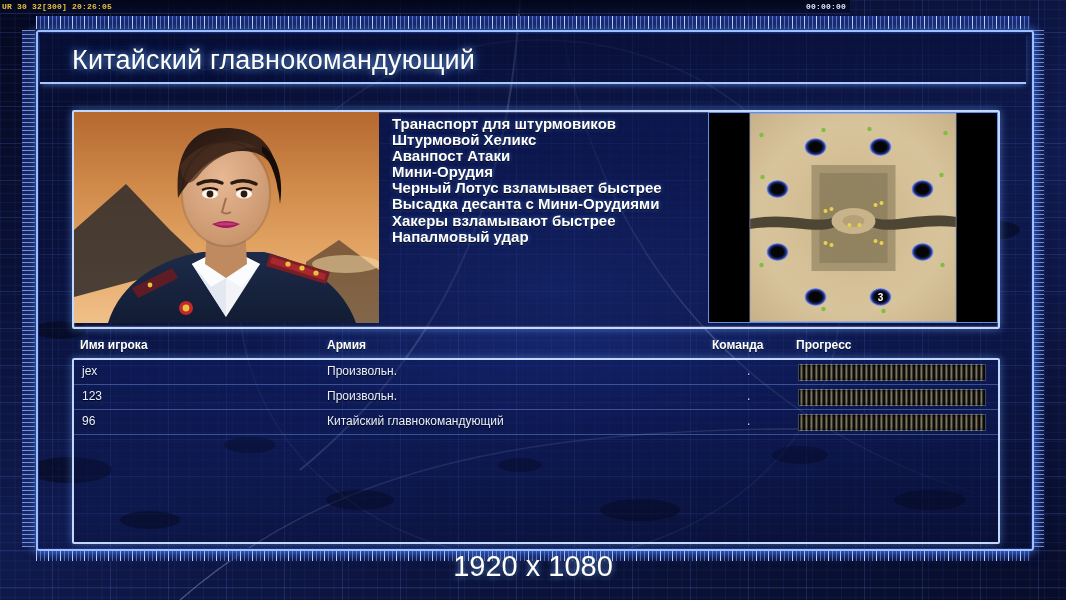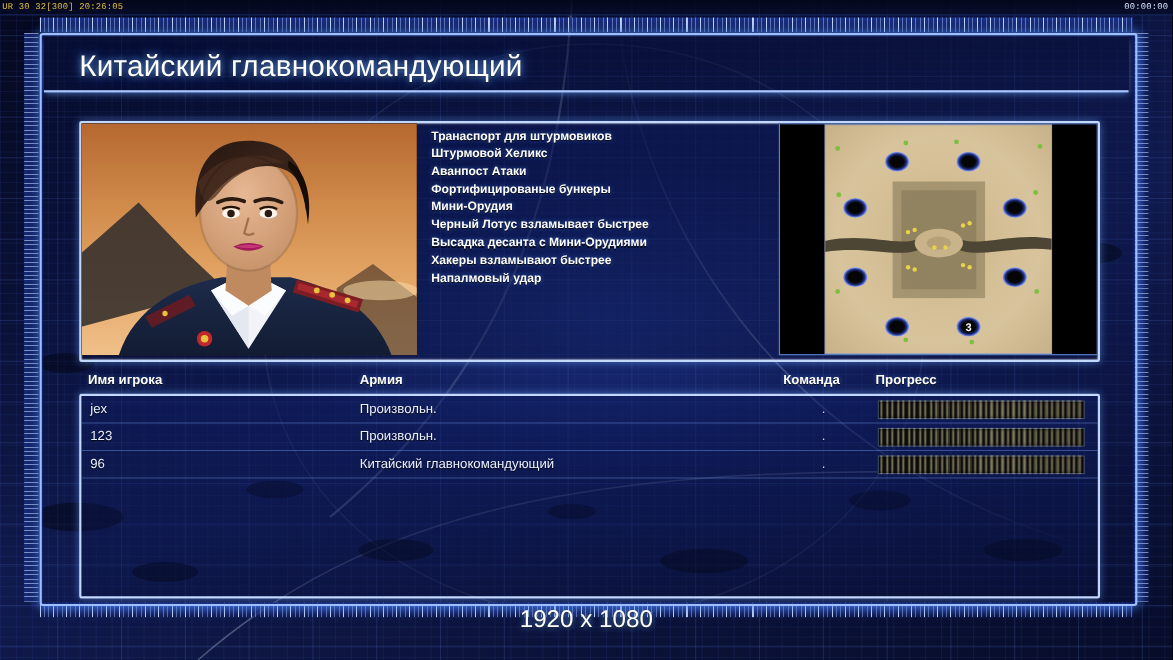--- a/index.html
+++ b/index.html
@@ -27,23 +27,23 @@
     position:absolute;inset:0;
     background-image:
       linear-gradient(to right, rgba(70,110,215,.10) 1px, transparent 1px),
       linear-gradient(to bottom, rgba(70,110,215,.10) 1px, transparent 1px);
     background-size:14.5px 9.2px;
   }
   #swoosh{position:absolute;inset:0;opacity:.55;}
   #blobs{position:absolute;inset:0;opacity:.9;}
 
   
-  #topbar{position:absolute;left:0;top:0;width:1066px;height:13px;
+  #topbar{position:absolute;left:0;top:0;width:850px;height:13px;
     background:linear-gradient(to bottom,rgba(3,6,24,.92),rgba(6,11,40,.75));
-    border-bottom:1px solid rgba(60,95,195,.35);}
+    border-bottom:1px solid rgba(60,95,195,.35);font-weight:bold;}
   .tb-txt{position:absolute;top:1px;font-size:8px;line-height:11px;
     font-family:"Liberation Mono","DejaVu Sans Mono",monospace;letter-spacing:.2px;white-space:nowrap;}
   #tb-left{left:2px;color:#e8c23c;}
   #tb-right{right:4px;color:#dfe8ff;}
 
   
   .ruler-h{
     position:absolute;height:13px;
     background:
       repeating-linear-gradient(to right, rgba(200,220,255,.62) 0 1px, transparent 1px 4px),
@@ -92,21 +92,21 @@
     background:linear-gradient(to bottom, rgba(12,24,84,.55), rgba(8,16,60,.35));
     overflow:hidden;
   }
   #portrait{position:absolute;left:0;top:0;width:305px;height:211px;overflow:hidden;background:#2a1608;}
   #portrait svg{display:block;}
 
   #features{
     position:absolute;left:318px;top:4px;width:300px;height:200px;
   }
   .feat{
-    font-size:11px;line-height:16.1px;color:#fff;font-weight:bold;white-space:nowrap;
+    font-size:15px;line-height:16.1px;color:#fff;font-weight:bold;white-space:nowrap;
     text-shadow:0 1px 1px rgba(0,0,0,.9),0 0 5px rgba(90,150,255,.55);
   }
 
   #minimapwrap{
     position:absolute;right:0;top:0;width:290px;height:211px;
     background:#000;border:1px solid #5f8fe8;box-sizing:border-box;
   }
   #minimap{position:absolute;left:50%;top:0;transform:translateX(-50%);width:207px;height:209px;}
 
   
@@ -135,21 +135,21 @@
     position:absolute;left:724px;top:4px;width:186px;height:15px;
     border:1px solid rgba(150,185,255,.35);
     background:
       repeating-linear-gradient(to right,
         #0a0a0a 0 1px, #4a4636 1px 2px, #7d7660 2px 3px, #3b372a 3px 4px, #0d0d0c 4px 5px);
     box-shadow:0 0 3px rgba(0,0,0,.8) inset;
   }
 
   #resolution{
     position:absolute;left:0;top:550px;width:1066px;text-align:center;
-    font-size:22px;color:#fff;
+    font-size:29px;color:#fff;
     text-shadow:0 0 6px rgba(110,170,255,.8),0 1px 2px rgba(0,0,0,.95);
   }
 </style>
 </head>
 <body>
 
 <div id="bg"></div>
 <div id="grid"></div>
 <div id="grid2"></div>
 
@@ -273,21 +273,20 @@
       <path d="M140 112 Q 152 109 164 112 Q 152 115 140 112 Z" fill="#c33a76"></path>
 
       <ellipse cx="152" cy="82" rx="44" ry="52" fill="none" stroke="rgba(0,0,0,.12)" stroke-width="2"></ellipse>
     </svg>
   </div>
 
   <div id="features">
     <div class="feat">Транаспорт для штурмовиков</div>
     <div class="feat">Штурмовой Хеликс</div>
     <div class="feat">Аванпост Атаки</div>
-    <div class="feat">Фортифицированые бункеры</div>
     <div class="feat">Мини-Орудия</div>
     <div class="feat">Черный Лотус взламывает быстрее</div>
     <div class="feat">Высадка десанта с Мини-Орудиями</div>
     <div class="feat">Хакеры взламывают быстрее</div>
     <div class="feat">Напалмовый удар</div>
   </div>
 
   <div id="minimapwrap">
     <svg id="minimap" viewBox="0 0 207 209">
       <defs>

